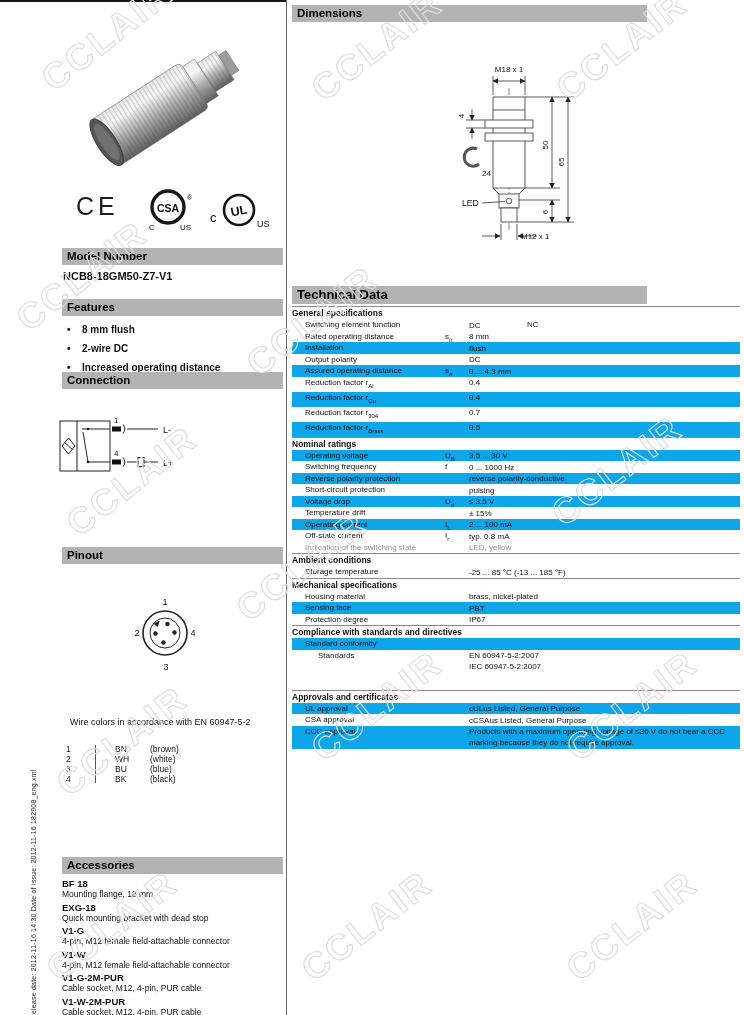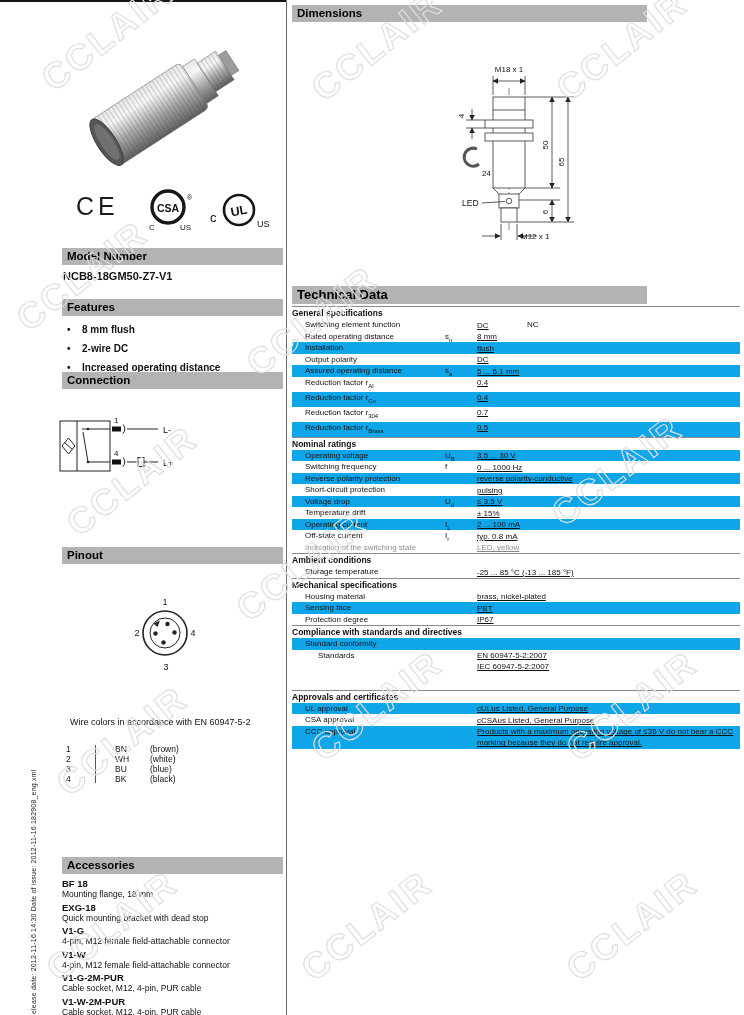--- a/index.html
+++ b/index.html
@@ -40,21 +40,21 @@
   .techtable{position:absolute;left:292px;top:306px;width:448px;}
   .tsec{font-size:8.5px;font-weight:bold;line-height:11px;border-top:1px solid #8a8a8a;
         padding-top:1px;min-height:11px;}
   .tsec.gap{margin-top:17px;}
   .trow{position:relative;min-height:11.5px;font-size:8px;line-height:11.5px;}
   .trow.shaded{background:#0ea5e9;}
   .trow.faded{opacity:.5;}
   .tlabel{display:block;padding-left:13px;}
   .tlabel.ind2{padding-left:26px;}
   .tsym{position:absolute;left:153px;top:0;}
-  .tval{position:absolute;left:185px;top:0;width:258px;line-height:11px;padding-top:.5px;text-decoration:underline;}
+  .tval{position:absolute;left:177px;top:0;width:258px;line-height:11px;padding-top:.5px;}
   .tval2{position:absolute;left:235px;top:0;}
   sub{font-size:6px;}
   svg text{font-family:"Liberation Sans",sans-serif;fill:#111;}
 </style>
 </head>
 <body>
 
 <div class="page">
   <div class="topline"></div>
   <div class="vline"></div>
@@ -287,21 +287,21 @@
         <span class="tlabel">Installation</span>
         <span class="tval">flush</span>
       </div>
       <div class="trow">
         <span class="tlabel">Output polarity</span>
         <span class="tval">DC</span>
       </div>
       <div class="trow shaded">
         <span class="tlabel">Assured operating distance</span>
         <span class="tsym">s<sub>a</sub></span>
-        <span class="tval">5 ... 6.1 mm</span>
+        <span class="tval">0 ... 4.3 mm</span>
       </div>
       <div class="trow">
         <span class="tlabel">Reduction factor r<sub>Al</sub></span>
         <span class="tval">0.4</span>
       </div>
       <div class="trow shaded">
         <span class="tlabel">Reduction factor r<sub>Cu</sub></span>
         <span class="tval">0.4</span>
       </div>
       <div class="trow">

